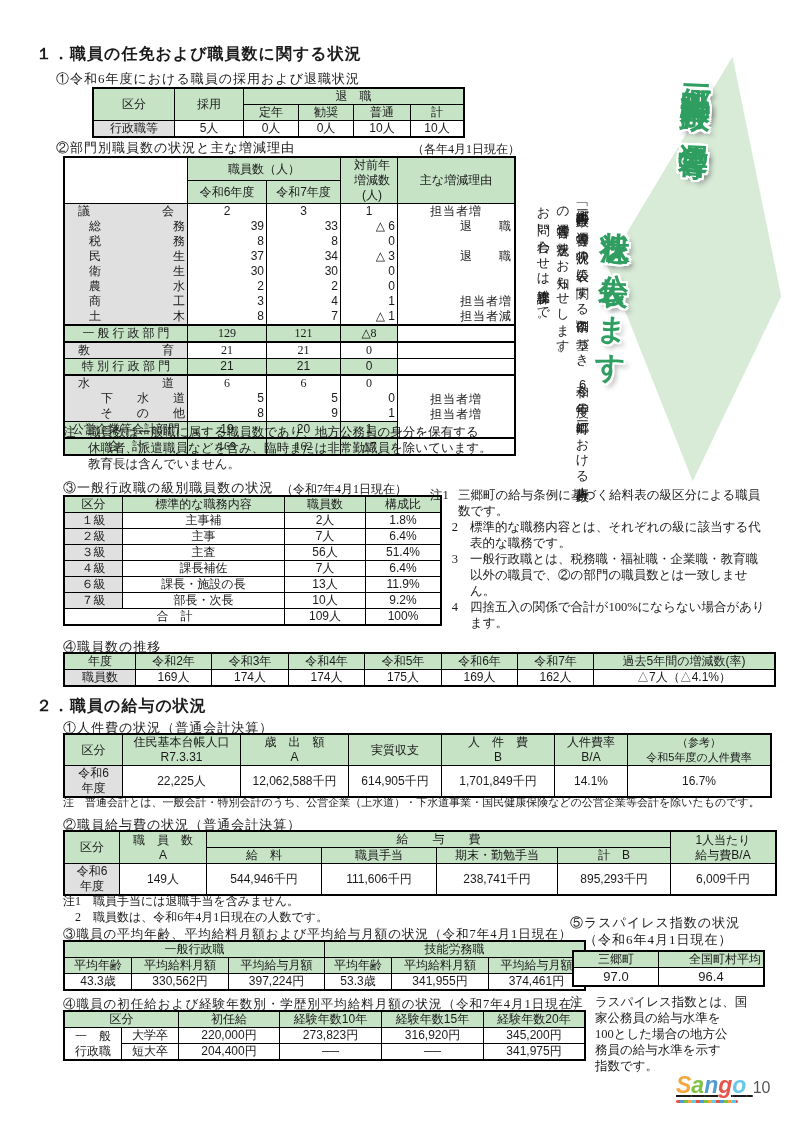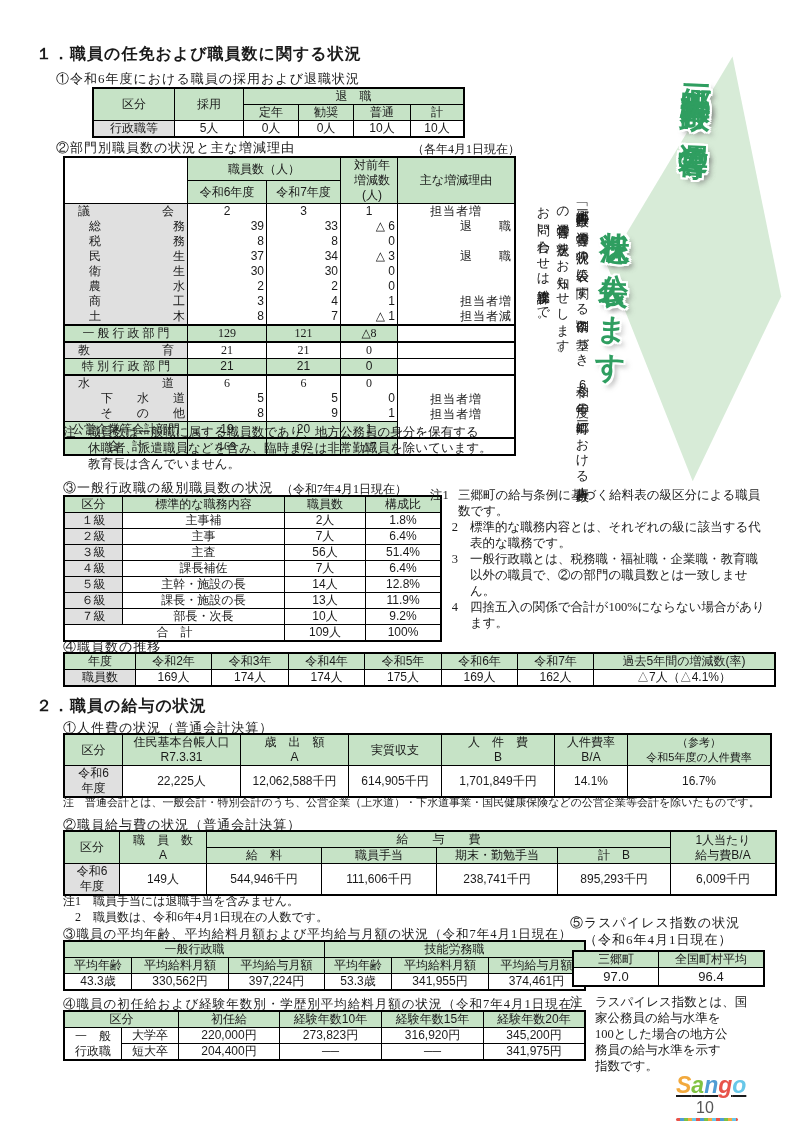--- a/index.html
+++ b/index.html
@@ -248,26 +248,20 @@
           <td>56人</td>
           <td>51.4%</td>
         </tr>
     <tr>
           <td class="gr">４級</td>
           <td>課長補佐</td>
           <td>7人</td>
           <td>6.4%</td>
         </tr>
     <tr>
-          <td class="gr">５級</td>
-          <td>主幹・施設の長</td>
-          <td>14人</td>
-          <td>12.8%</td>
-        </tr>
-    <tr>
           <td class="gr">６級</td>
           <td>課長・施設の長</td>
           <td>13人</td>
           <td>11.9%</td>
         </tr>
     <tr>
           <td class="gr">７級</td>
           <td>部長・次長</td>
           <td>10人</td>
           <td>9.2%</td>
@@ -444,35 +438,35 @@
     </tr>
   </tbody>
     </table>
 
   <div class="abs lbl pre" style="left:570px;top:914px;font-size:13px;line-height:17px;">⑤ラスパイレス指数の状況
 　（令和6年4月1日現在）</div>
   <table class="tbl abs" style="left:572px;top:950px;">
     <tbody>
         <tr>
       <td class="g" style="width:80px;">三郷町</td>
-      <td class="g" style="width:100px;">全国町村平均</td>
+      <td class="g" style="width:100px;text-align:right;">全国町村平均</td>
     </tr>
     <tr style="height:18px;padding-left:36px;">
       <td style="font-size:13px;">97.0</td>
       <td style="font-size:13px;">96.4</td>
     </tr>
   </tbody>
     </table>
   <div class="abs note pre" style="left:570px;top:994px;width:200px;">注　ラスパイレス指数とは、国
 　　家公務員の給与水準を
 　　100とした場合の地方公
 　　務員の給与水準を示す
 　　指数です。</div>
 
   <div class="abs" style="left:676px;top:1072px;width:100px;">
     <span class="brand">
       <span style="color: rgb(242, 169, 61);">S</span><span style="color: rgb(127, 194, 65);">a</span><span style="color: rgb(79, 156, 212);">n</span><span style="color: rgb(232, 83, 74);">g</span><span style="color: rgb(103, 199, 232);">o</span>
     </span>
-    <span class="pageno" style="margin-left:20px;">10</span>
+    <span class="pageno" style="margin-left:0;">10</span>
     <div class="tagline" style="width:62px;margin-top:1px;"></div>
   </div>
 
 </div>
 
 </body></html>

